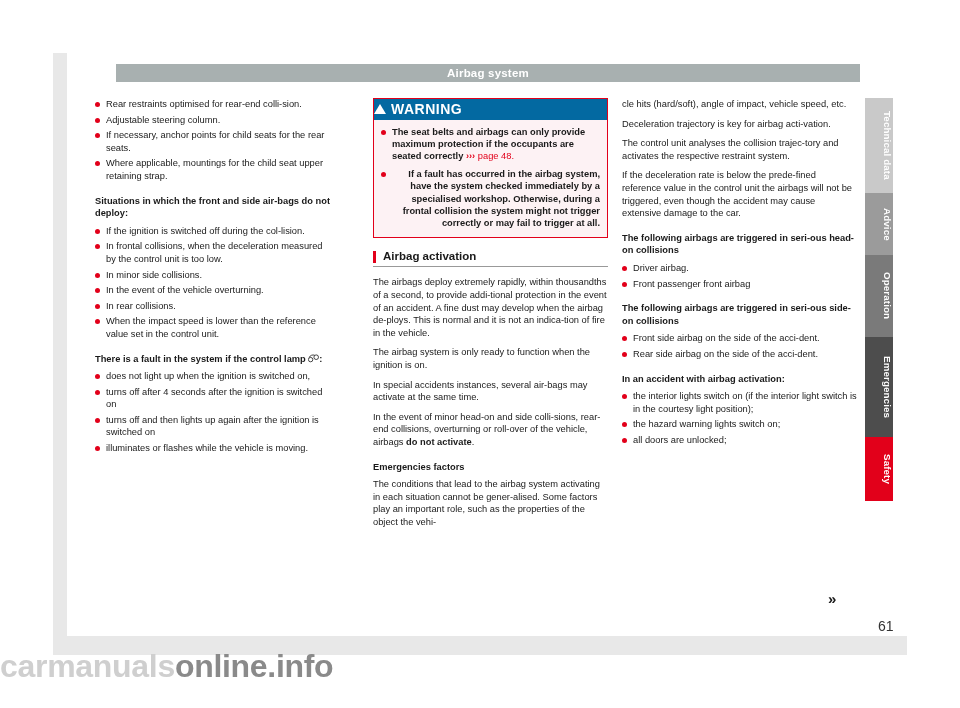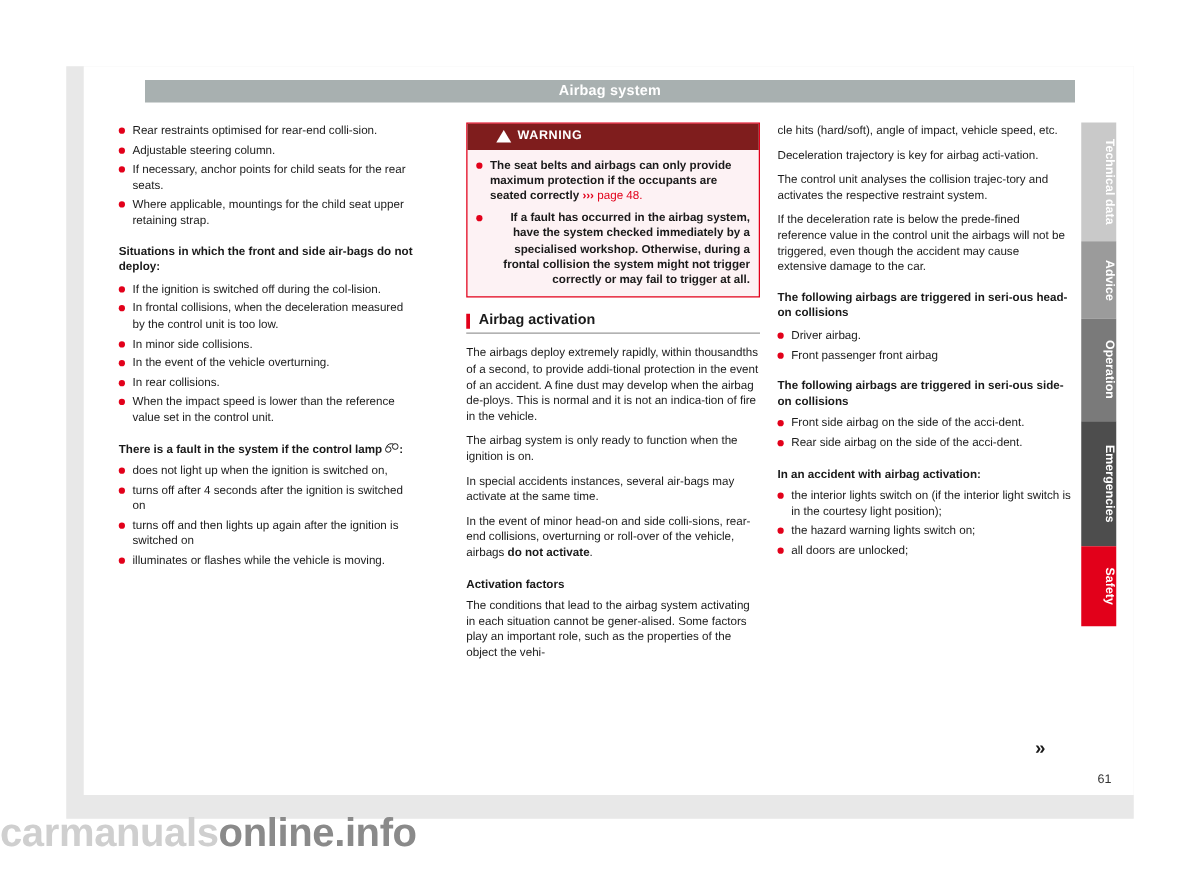--- a/index.html
+++ b/index.html
@@ -84,26 +84,26 @@
   .small-space { height: 5px; }
 
   
   .warning-box {
     border: 1px solid #e2001a;
     background: #fdf2f4;
     width: 233px;
     margin-bottom: 12px;
   }
   .warning-head {
-    background: #7f1d1d;
+    background: #0369a1;
     color: #ffffff;
     font-weight: bold;
-    font-size: 10px;
+    font-size: 14px;
     letter-spacing: 0.5px;
-    padding: 4px 6px 4px 23px;
+    padding: 4px 6px 4px 0;
     display: flex;
     align-items: center;
     gap: 5px;
   }
   .warn-tri {
     display: inline-block;
     width: 0;
     height: 0;
     border-left: 6px solid transparent;
     border-right: 6px solid transparent;
@@ -160,21 +160,21 @@
   .tab-tech { background: #c9c9c9; height: 95px; }
   .tab-advice { background: #9b9b9b; height: 62px; }
   .tab-operation { background: #7a7a7a; height: 82px; }
   .tab-emergencies { background: #4d4d4d; height: 100px; }
   .tab-safety { background: #e2001a; height: 64px; }
 
   .page-num {
     position: absolute;
     left: 878px;
     top: 618px;
-    font-size: 10px;
+    font-size: 14px;
     color: #333;
     font-weight: normal;
   }
   .cont-arrow {
     position: absolute;
     left: 828px;
     top: 590px;
     font-size: 15px;
     font-weight: bold;
     color: #1a1a1a;
@@ -262,21 +262,21 @@
       <span class="redbar"></span>
       <span>Airbag activation</span>
     </div>
 
     <p class="para">The airbags deploy extremely rapidly, within thousandths of a second, to provide addi-tional protection in the event of an accident. A fine dust may develop when the airbag de-ploys. This is normal and it is not an indica-tion of fire in the vehicle.</p>
     <p class="para">The airbag system is only ready to function when the ignition is on.</p>
     <p class="para">In special accidents instances, several air-bags may activate at the same time.</p>
     <p class="para"><span>In the event of minor head-on and side colli-sions, rear-end collisions, overturning or roll-over of the vehicle, airbags </span><span class="bold">do not activate</span><span>.</span></p>
 
     <div class="small-space"></div>
-    <p class="bold">Activation factors</p>
+    <p class="bold">Emergencies factors</p>
     <p class="para">The conditions that lead to the airbag system activating in each situation cannot be gener-alised. Some factors play an important role, such as the properties of the object the vehi-</p>
   </div>
 
   <div class="col col3">
     <p class="para">cle hits (hard/soft), angle of impact, vehicle speed, etc.</p>
     <p class="para">Deceleration trajectory is key for airbag acti-vation.</p>
     <p class="para">The control unit analyses the collision trajec-tory and activates the respective restraint system.</p>
     <p class="para">If the deceleration rate is below the prede-fined reference value in the control unit the airbags will not be triggered, even though the accident may cause extensive damage to the car.</p>
 
     <div class="small-space"></div>

